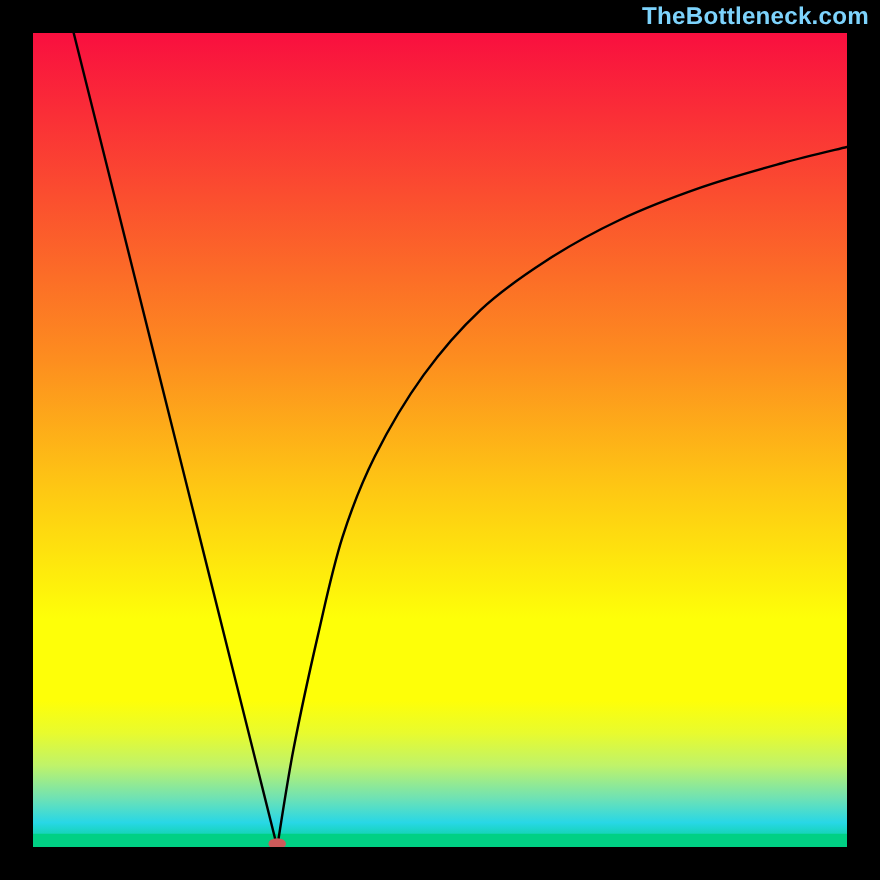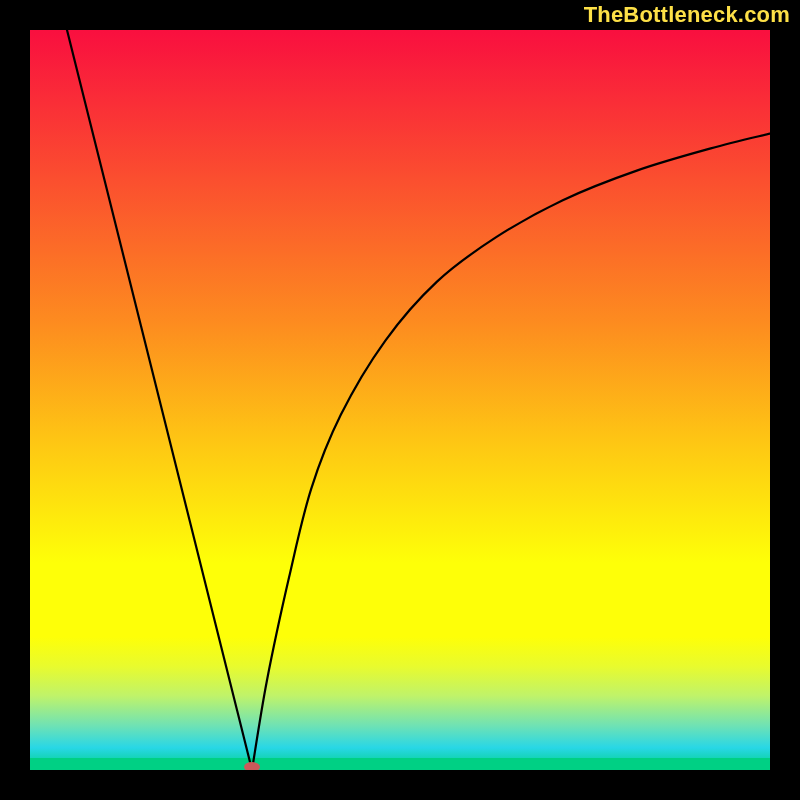--- a/index.html
+++ b/index.html
@@ -14,21 +14,21 @@
   .frame {
     position: relative;
     width: 800px;
     height: 800px;
     background: #000;
   }
   .watermark {
     position: absolute;
     top: 2px;
     right: 10px;
-    color: #fde047;
+    color: #7dd3fc;
     font-size: 22px;
     font-weight: 600;
     letter-spacing: 0.2px;
     z-index: 5;
     user-select: none;
   }
   .plot {
     position: absolute;
     left: 30px;
     top: 30px;

